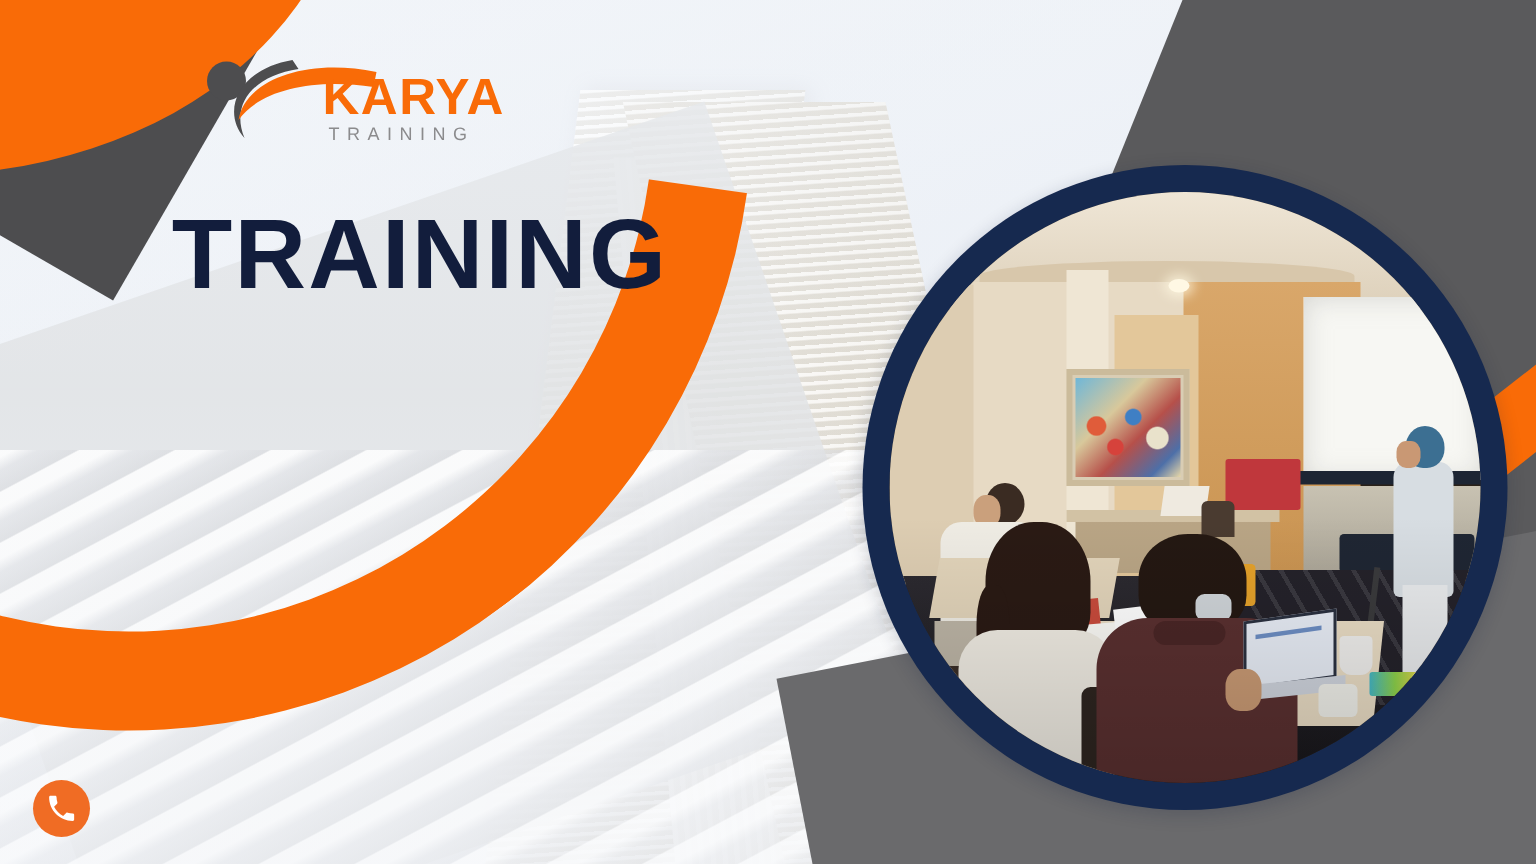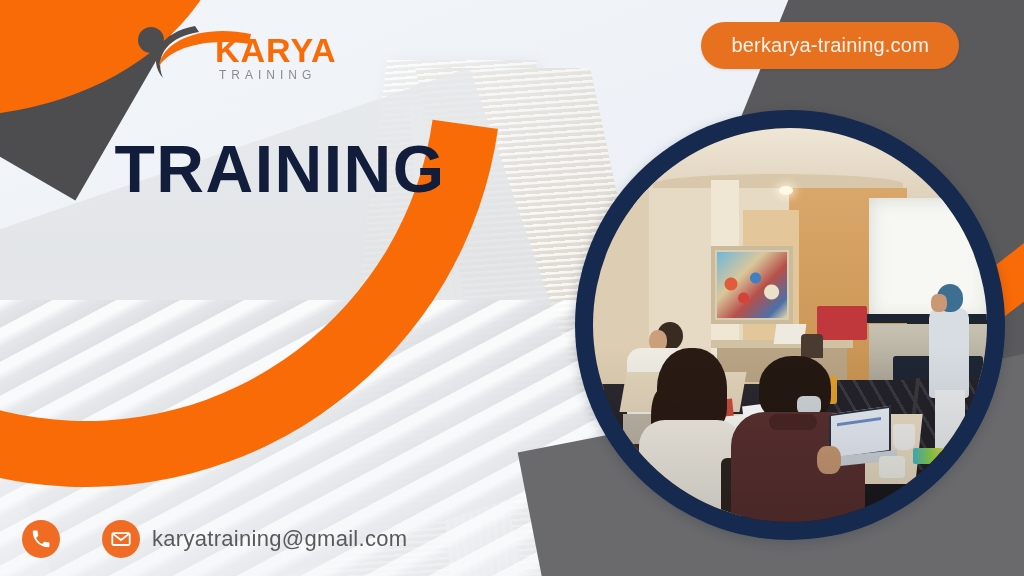--- a/index.html
+++ b/index.html
@@ -116,21 +116,21 @@
     transform:rotate(-11deg);
   }
   .orange-bottom-sweep{
     position:absolute;left:90px;top:330px;width:1160px;height:700px;
     border:60px solid #f96b07;border-radius:50%;
     border-left-color:transparent;border-top-color:transparent;border-right-color:transparent;
     transform:rotate(6deg);
   }
 
   
-  .logo{position:absolute;left:133px;top:18px;width:240px;height:72px;text-align:right;}
+  .logo{position:absolute;left:133px;top:32px;width:240px;height:72px;text-align:right;}
   .logo svg{display:block;}
 
   
   .site-pill{
     position:absolute;right:65px;top:22px;
     background:#e8711f;color:#fdf4ec;
     font-size:20px;letter-spacing:.2px;
     padding:12px 30px;border-radius:26px;
     box-shadow:0 1px 3px rgba(0,0,0,.10);
     white-space:nowrap;
@@ -269,21 +269,20 @@
   <div class="logo">
     <svg width="240" height="72" viewBox="0 0 240 72" xmlns="http://www.w3.org/2000/svg">
       <circle cx="18" cy="22" r="13" fill="#4d4d4f"></circle>
       <path d="M62 8 C26 14 14 42 30 60 C20 36 38 18 66 14 Z" fill="#4d4d4f"></path>
       <path d="M118 16 C70 6 30 22 26 48 C40 28 76 20 116 26 Z" fill="#f96b07"></path>
       <text x="82" y="44" font-family="Liberation Sans, sans-serif" font-size="34" font-weight="bold" fill="#f96b07" letter-spacing="1">KARYA</text>
       <text x="86" y="61" font-family="Liberation Sans, sans-serif" font-size="12" fill="#8b8b8d" letter-spacing="5">TRAINING</text>
     </svg>
   </div>
 
-  <div class="site-pill">berkarya-training.com</div>
 
   <div class="headline">
     <h1 class="h-main">TRAINING</h1>
   </div>
 
   <div class="photo-ring">
     <div class="photo">
       <div class="p-ceiling"></div>
       <div class="p-ceil-cove"></div>
       <div class="p-wall-left"></div>
@@ -345,24 +344,15 @@
 
   <div class="contact">
     <div class="c-item">
       <span class="c-icon">
         <svg width="22" height="22" viewBox="0 0 24 24">
             <path fill="#ffffff" d="M6.6 10.8c1.4 2.8 3.8 5.2 6.6 6.6l2.2-2.2c.3-.3.7-.4 1.1-.2 1.2.4 2.4.6 3.7.6.6 0 1 .4 1 1V20c0 .6-.4 1-1 1C10.7 21 3 13.3 3 3.8c0-.6.4-1 1-1h3.4c.6 0 1 .4 1 1 0 1.3.2 2.5.6 3.7.1.4 0 .8-.2 1.1L6.6 10.8z"></path>
           </svg>
       </span>
     </div>
     <span class="c-gap"></span>
-    <div class="c-item">
-      <span class="c-icon">
-        <svg width="22" height="22" viewBox="0 0 24 24">
-            <rect x="2.5" y="5.5" width="19" height="13" rx="1.6" fill="none" stroke="#ffffff" stroke-width="2"></rect>
-            <path d="M3.2 6.4 12 13.2l8.8-6.8" fill="none" stroke="#ffffff" stroke-width="2"></path>
-          </svg>
-      </span>
-      <span class="c-text">karyatraining@gmail.com</span>
-    </div>
   </div>
 
 </div>
 
 </body></html>

